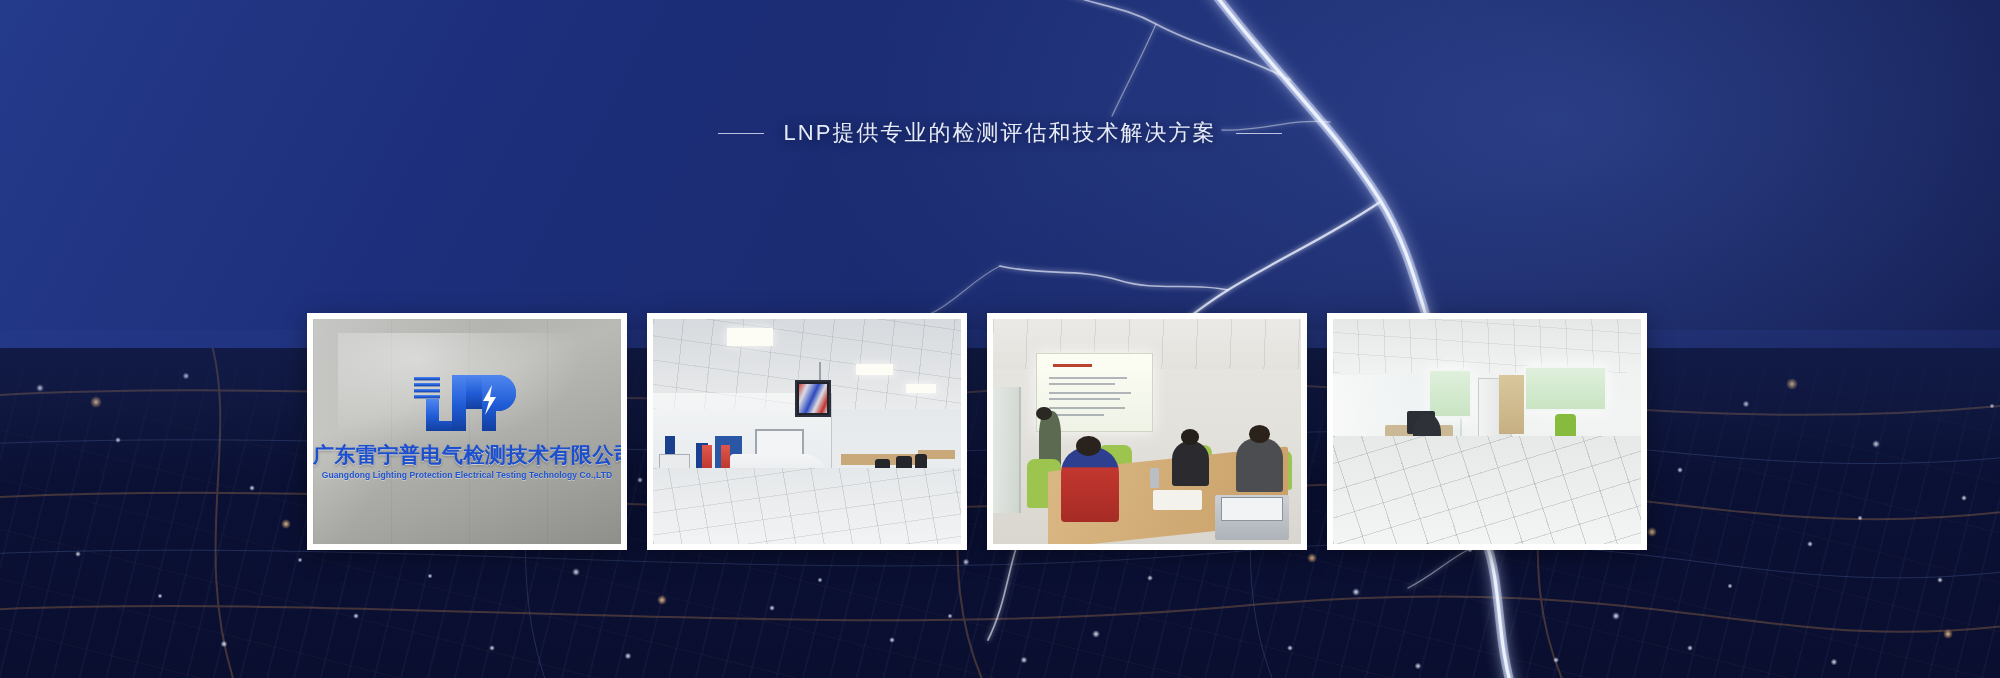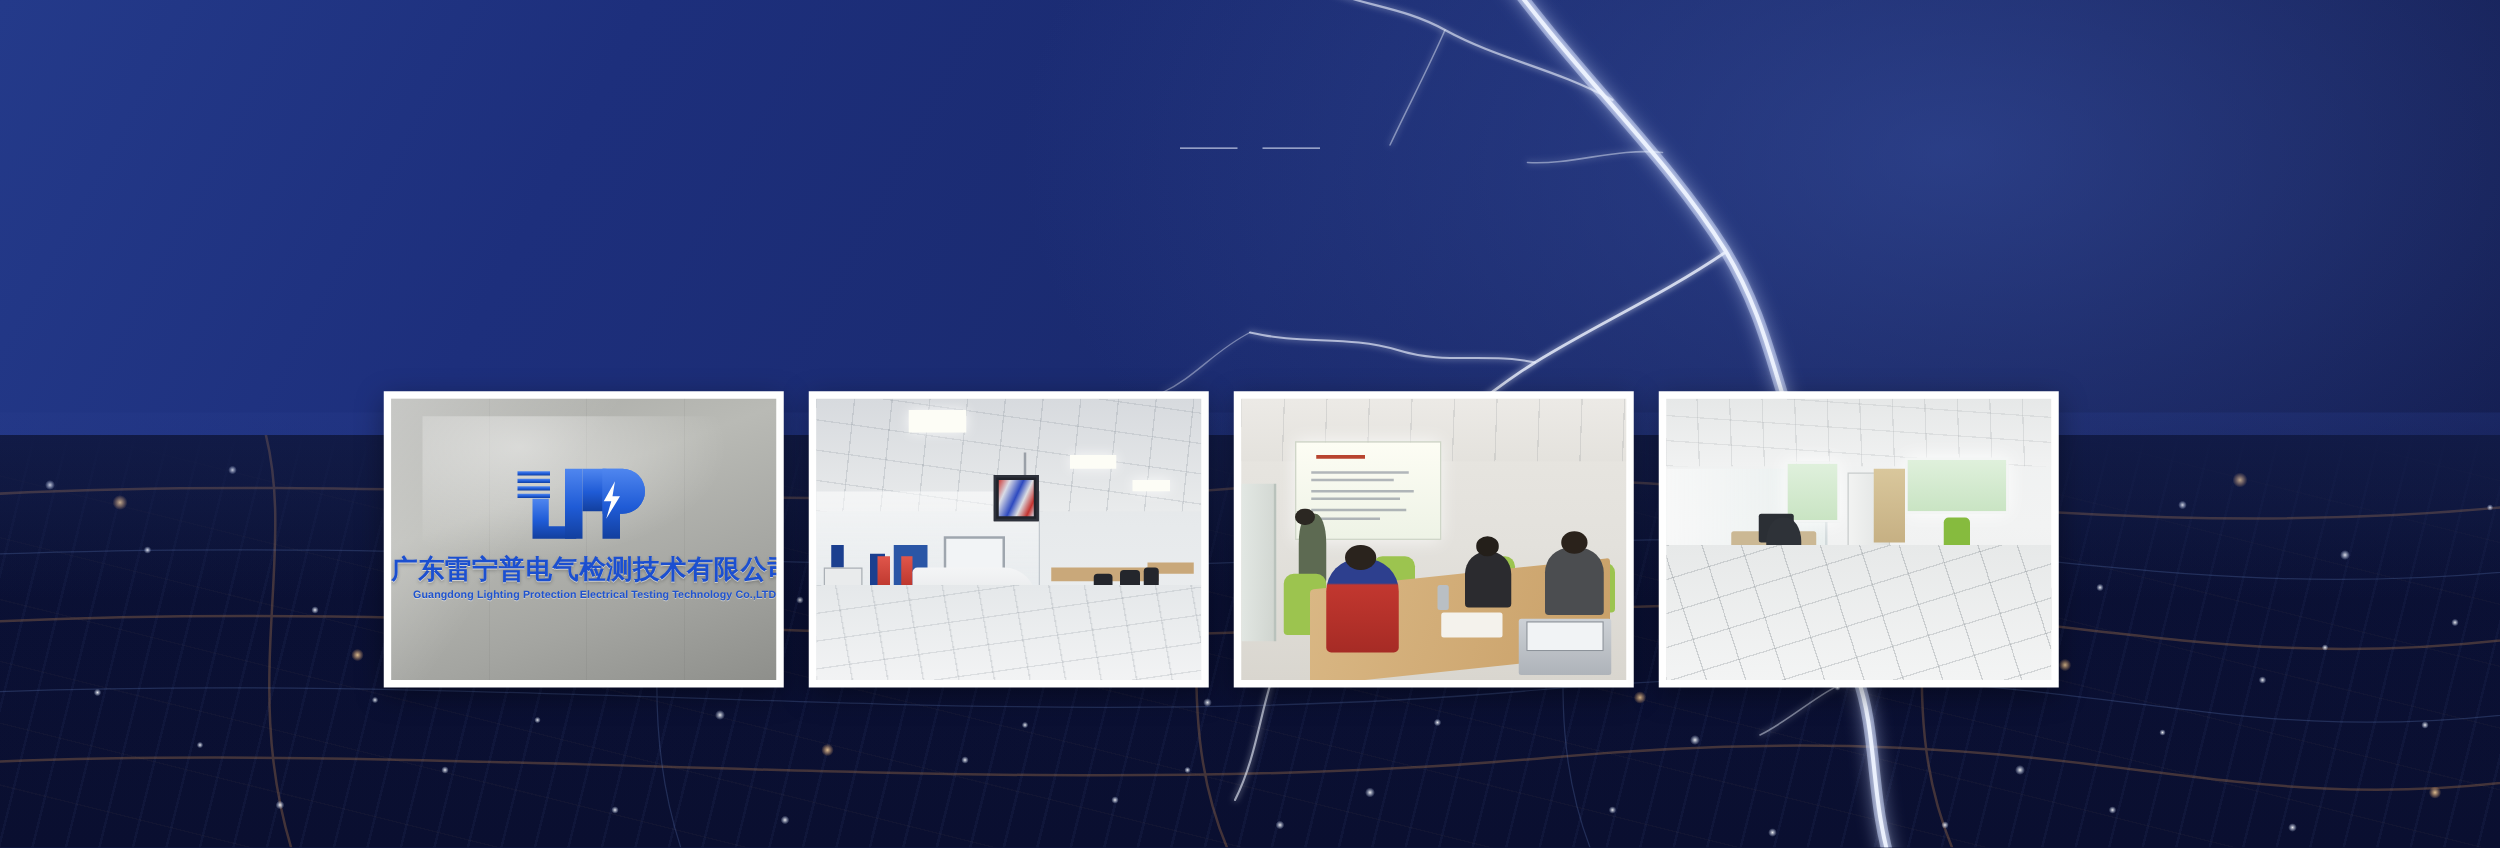--- a/index.html
+++ b/index.html
@@ -105,21 +105,21 @@
   .cn-name{
     position:absolute;left:0;right:0;top:54%;
     text-align:center;
     font-size:21px;font-weight:bold;letter-spacing:.5px;
     color:#1b4fd0;
     text-shadow:0 1px 0 rgba(255,255,255,.55),0 2px 3px rgba(0,0,0,.28);
     white-space:nowrap;
   }
   .en-name{
     position:absolute;left:0;right:0;top:67%;
-    text-align:right;
+    text-align:center;
     font-size:8.5px;font-weight:bold;letter-spacing:.1px;
     color:#1f53cf;
     text-shadow:0 1px 0 rgba(255,255,255,.4);
     white-space:nowrap;
   }
 
   
   .p2{background:linear-gradient(to bottom,#dfe2e4 0%,#e7eaec 46%,#eef0f1 100%);}
   .p2 .ceil{position:absolute;left:0;right:0;top:0;height:40%;
     background:
@@ -345,20 +345,21 @@
         <path d="M470 132 C 432 128, 400 142, 362 140" stroke-width="1.3" stroke-opacity=".45"></path>
         <path d="M626 552 C 596 562, 576 584, 548 598" stroke-width="1.3" stroke-opacity=".45"></path>
         <path d="M140 276 C 112 290, 96 312, 70 324" stroke-width="1.1" stroke-opacity=".4"></path>
       </g>
     </svg>
   </div>
 
   <div class="headline-wrap">
     <div class="sub-row">
       <span class="rule"></span>
+      <span class="subtitle">LNP提供专业的检测评估和技术解决方案</span>
       <span class="rule"></span>
     </div>
   </div>
 
   <div class="cards">
 
     <div class="card">
       <div class="photo p1">
         <div class="glow"></div>
         <svg class="logo-mark" viewBox="0 0 118 64">

